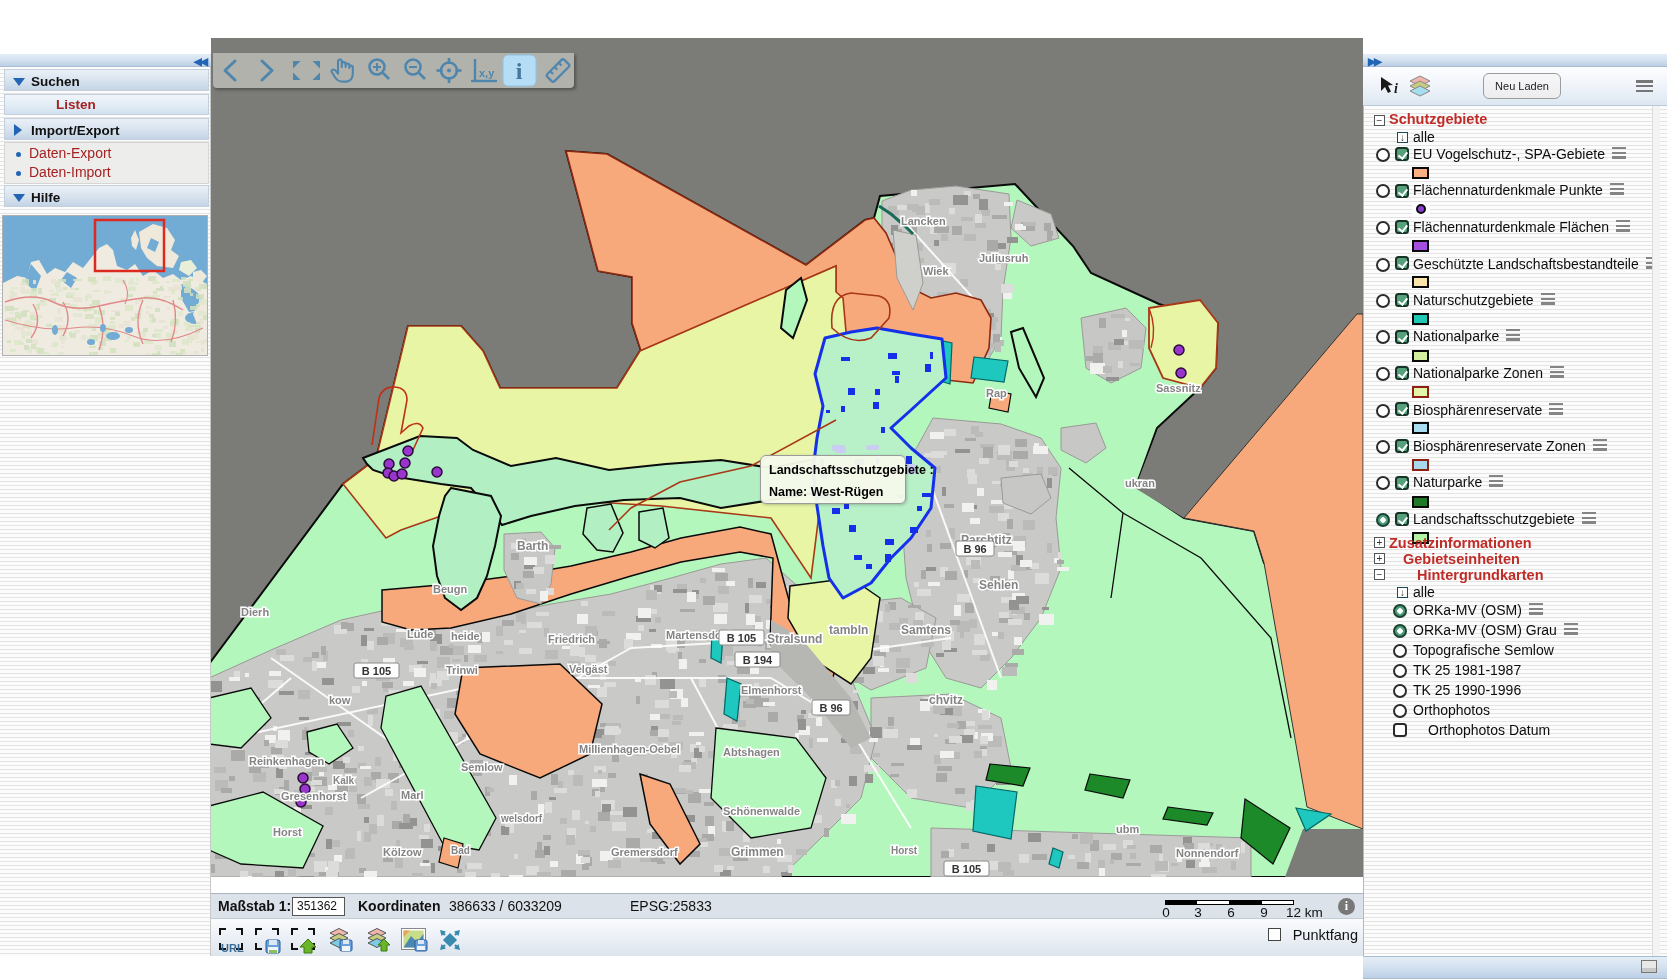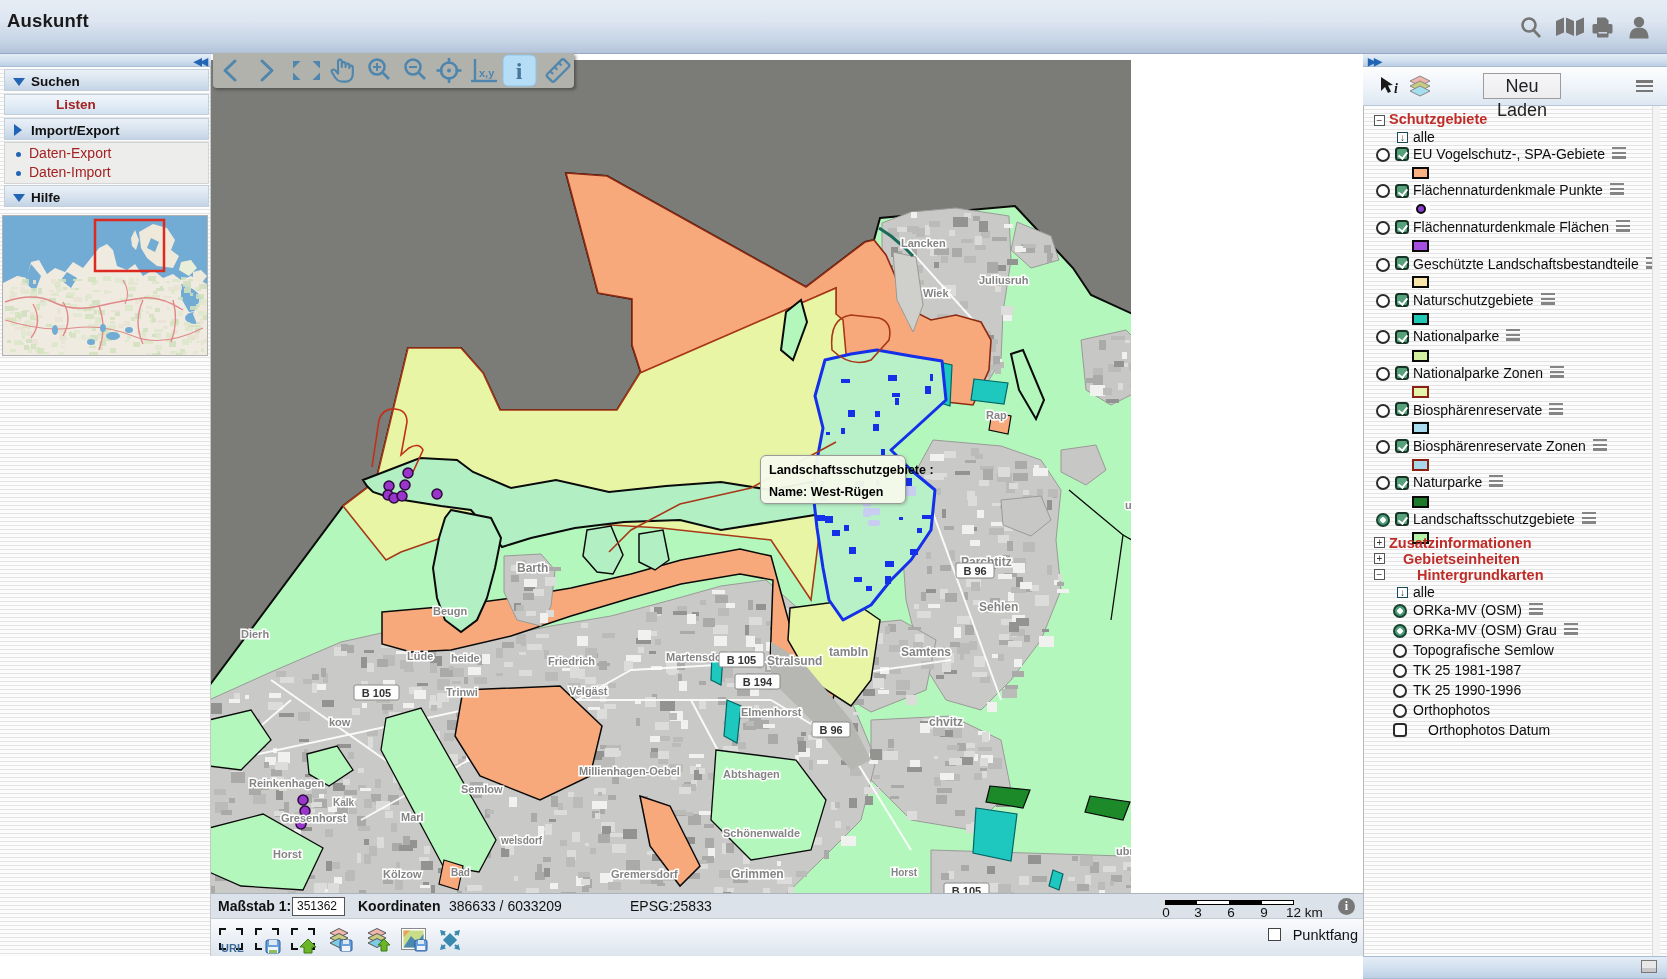--- a/index.html
+++ b/index.html
@@ -26,35 +26,35 @@
 .tri-d { position:absolute; left:8px; top:8px; width:0; height:0; border-left:6px solid transparent; border-right:6px solid transparent; border-top:8px solid #2365b5; }
 .tri-r { position:absolute; left:9px; top:5px; width:0; height:0; border-top:6px solid transparent; border-bottom:6px solid transparent; border-left:8px solid #2365b5; }
 #graybox { position:absolute; left:4px; top:75px; width:205px; height:42px; background:#ededec; border:1px solid #d5d5d5;}
 .bullet { position:absolute; width:5px; height:5px; border-radius:50%; background:#2365b5; }
 .blink { position:absolute; font-size:14px; color:#a42222; }
 
 #rpanel { left:1363px; top:54px; width:304px; height:902px; border-left:1px solid #b8b8b8; }
 #rstrip { left:1363px; top:54px; width:304px; height:13px; }
 #rtoolbar { left:1363px; top:67px; width:304px; height:39px;
   background:linear-gradient(180deg,#fdfdfe 0%,#eef3f9 55%,#dce7f2 100%); border-bottom:1px solid #b9c7d8; }
-#neuladen { position:absolute; left:120px; top:6px; width:78px; height:26px; border:1px solid #9c9c9c; border-radius:0;
-  background:linear-gradient(180deg,#f6f5f7 0%,#ededf0 100%); font-size:18px; color:#222; text-align:center; line-height:24px; }
+#neuladen { position:absolute; left:120px; top:6px; width:78px; height:26px; border:1px solid #9c9c9c; border-radius:6px;
+  background:linear-gradient(180deg,#f6f5f7 0%,#ededf0 100%); font-size:11px; color:#222; text-align:center; line-height:24px; }
 .radio { position:absolute; width:14px; height:14px; border:2px solid #2b2b2b; border-radius:50%; background:#fff; }
 .radio.sel { border:2px solid #1c4231; background:radial-gradient(circle at 50% 50%, #ffffff 0 2.5px, #4f9e7c 3px 7px); }
 .chk { position:absolute; width:14px; height:14px; border:2px solid #163325; border-radius:3.5px; background:#56a07c; }
 .chk:after { content:""; position:absolute; left:3px; top:0.5px; width:3.5px; height:7px; border-right:2.2px solid #fff; border-bottom:2.2px solid #fff; transform:rotate(38deg); }
 .chk.off:after { display:none; }
 .chk.off { background:#fff; border:2px solid #2b2b2b; }
 .rlabel { position:absolute; font-size:14px; color:#0d0d0d; white-space:nowrap; }
 .burger { position:absolute; width:17px; height:12px; background:repeating-linear-gradient(180deg,#777 0px,#777 2.6px,transparent 2.6px,transparent 4.8px); }
 .swatch { position:absolute; width:17px; height:12px; border:2.5px solid #0a0a0a; }
 .sechead { position:absolute; font-size:14.5px; font-weight:bold; color:#c02c28; }
 .pmbox { position:absolute; width:11px; height:11px; border:1px solid #555; background:#fff; font-size:10px; line-height:9px; text-align:center; color:#333; }
 
-#map { left:211px; top:60px; width:920px; height:839px; background:#7b7b78; overflow:hidden;}
+#map { left:211px; top:38px; width:1152px; height:839px; background:#7b7b78; overflow:hidden;}
 #toolbar { left:213px; top:53px; width:361px; height:35px; background:#b2b2ad; border-radius:0 0 4px 4px;
   box-shadow:1.5px 2px 3px rgba(40,40,40,0.45); }
 #tooltip { left:760px; top:455px; width:146px; height:49px; background:rgba(246,249,233,0.96);
   border:1px solid #9a9a9a; border-radius:6px; box-shadow:1px 1px 3px rgba(60,60,60,0.3); }
 #tooltip div { position:absolute; left:8px; font-size:12.5px; font-weight:bold; color:#000; white-space:nowrap;}
 
 #statusbar { left:211px; top:893px; width:1152px; height:25px; background:#dce2e9; border-top:1px solid #aab4bf; font-size:14px; color:#111; }
 #iconrow { left:211px; top:918px; width:1152px; height:38px; background:linear-gradient(180deg,#fafbfd 0%,#eaeff5 55%,#dce4ed 100%); border-top:1px solid #c3cbd4;}
 #footer { left:0; top:956px; width:1667px; height:23px;
   background:linear-gradient(180deg,#d7dfeb 0%,#c3cfe1 50%,#aebfd6 100%);
@@ -1231,40 +1231,20 @@
 <rect x="524" y="614" width="45" height="15" rx="2" fill="#fdfdfd" stroke="#8a8a8a" stroke-width="1"></rect>
 <text x="546.5" y="625.5" font-size="11" font-weight="bold" fill="#333" text-anchor="middle">B 194</text>
 <rect x="745" y="503" width="38" height="15" rx="2" fill="#fdfdfd" stroke="#8a8a8a" stroke-width="1"></rect>
 <text x="764.0" y="514.5" font-size="11" font-weight="bold" fill="#333" text-anchor="middle">B 96</text>
 <rect x="601" y="662" width="38" height="15" rx="2" fill="#fdfdfd" stroke="#8a8a8a" stroke-width="1"></rect>
 <text x="620.0" y="673.5" font-size="11" font-weight="bold" fill="#333" text-anchor="middle">B 96</text>
 <rect x="733" y="823" width="45" height="15" rx="2" fill="#fdfdfd" stroke="#8a8a8a" stroke-width="1"></rect>
 <text x="755.5" y="834.5" font-size="11" font-weight="bold" fill="#333" text-anchor="middle">B 105</text>
 </svg></div>
 
-<div id="hdr" class="abs">
-  <h1>Auskunft</h1>
-  <div id="hdricons"><svg width="135" height="26" viewBox="0 0 135 26">
-<g fill="none" stroke="#757575" stroke-width="2.6">
-<circle cx="9" cy="10" r="6.5"></circle>
-            <line x1="13.5" y1="15" x2="20" y2="22"></line>
-</g>
-<g fill="#757575">
-<path d="M36,6 l8,-3.5 v15 l-8,3.5 Z"></path>
-<path d="M46,2.5 l8,3.5 v15 l-8,-3.5 Z"></path>
-<path d="M56,6 l8,-3.5 v15 l-8,3.5 Z"></path>
-<path d="M77,2.5 h8.5 l3,3 v5 h-11.5 Z"></path>
-<rect x="72.5" y="9" width="20" height="9.5" rx="1.5"></rect>
-<rect x="77" y="15.5" width="11.5" height="7" rx="1"></rect>
-<circle cx="119" cy="7" r="5.2"></circle>
-<path d="M109.5,23.5 Q109.5,12.5 119,12.5 Q128.5,12.5 128.5,23.5 Z"></path>
-</g>
-<rect x="78.5" y="17" width="8.5" height="1.6" fill="#c9d4e4"></rect>
-</svg></div>
-</div>
 
 <div id="lpanel" class="abs stripes"></div>
 <div id="lstrip" class="abs ptopstrip">
       <span style="position:absolute;right:5px;top:1px;color:#2365b5;font-weight:bold;font-size:10.5px;letter-spacing:-2px;">◀◀</span>
     </div>
 <div class="abs" style="left:0;top:67px;width:211px;height:889px;">
   <div class="mrow" style="top:2px;">
         <span class="tri-d"></span>
         <span class="t">Suchen</span>
       </div>

